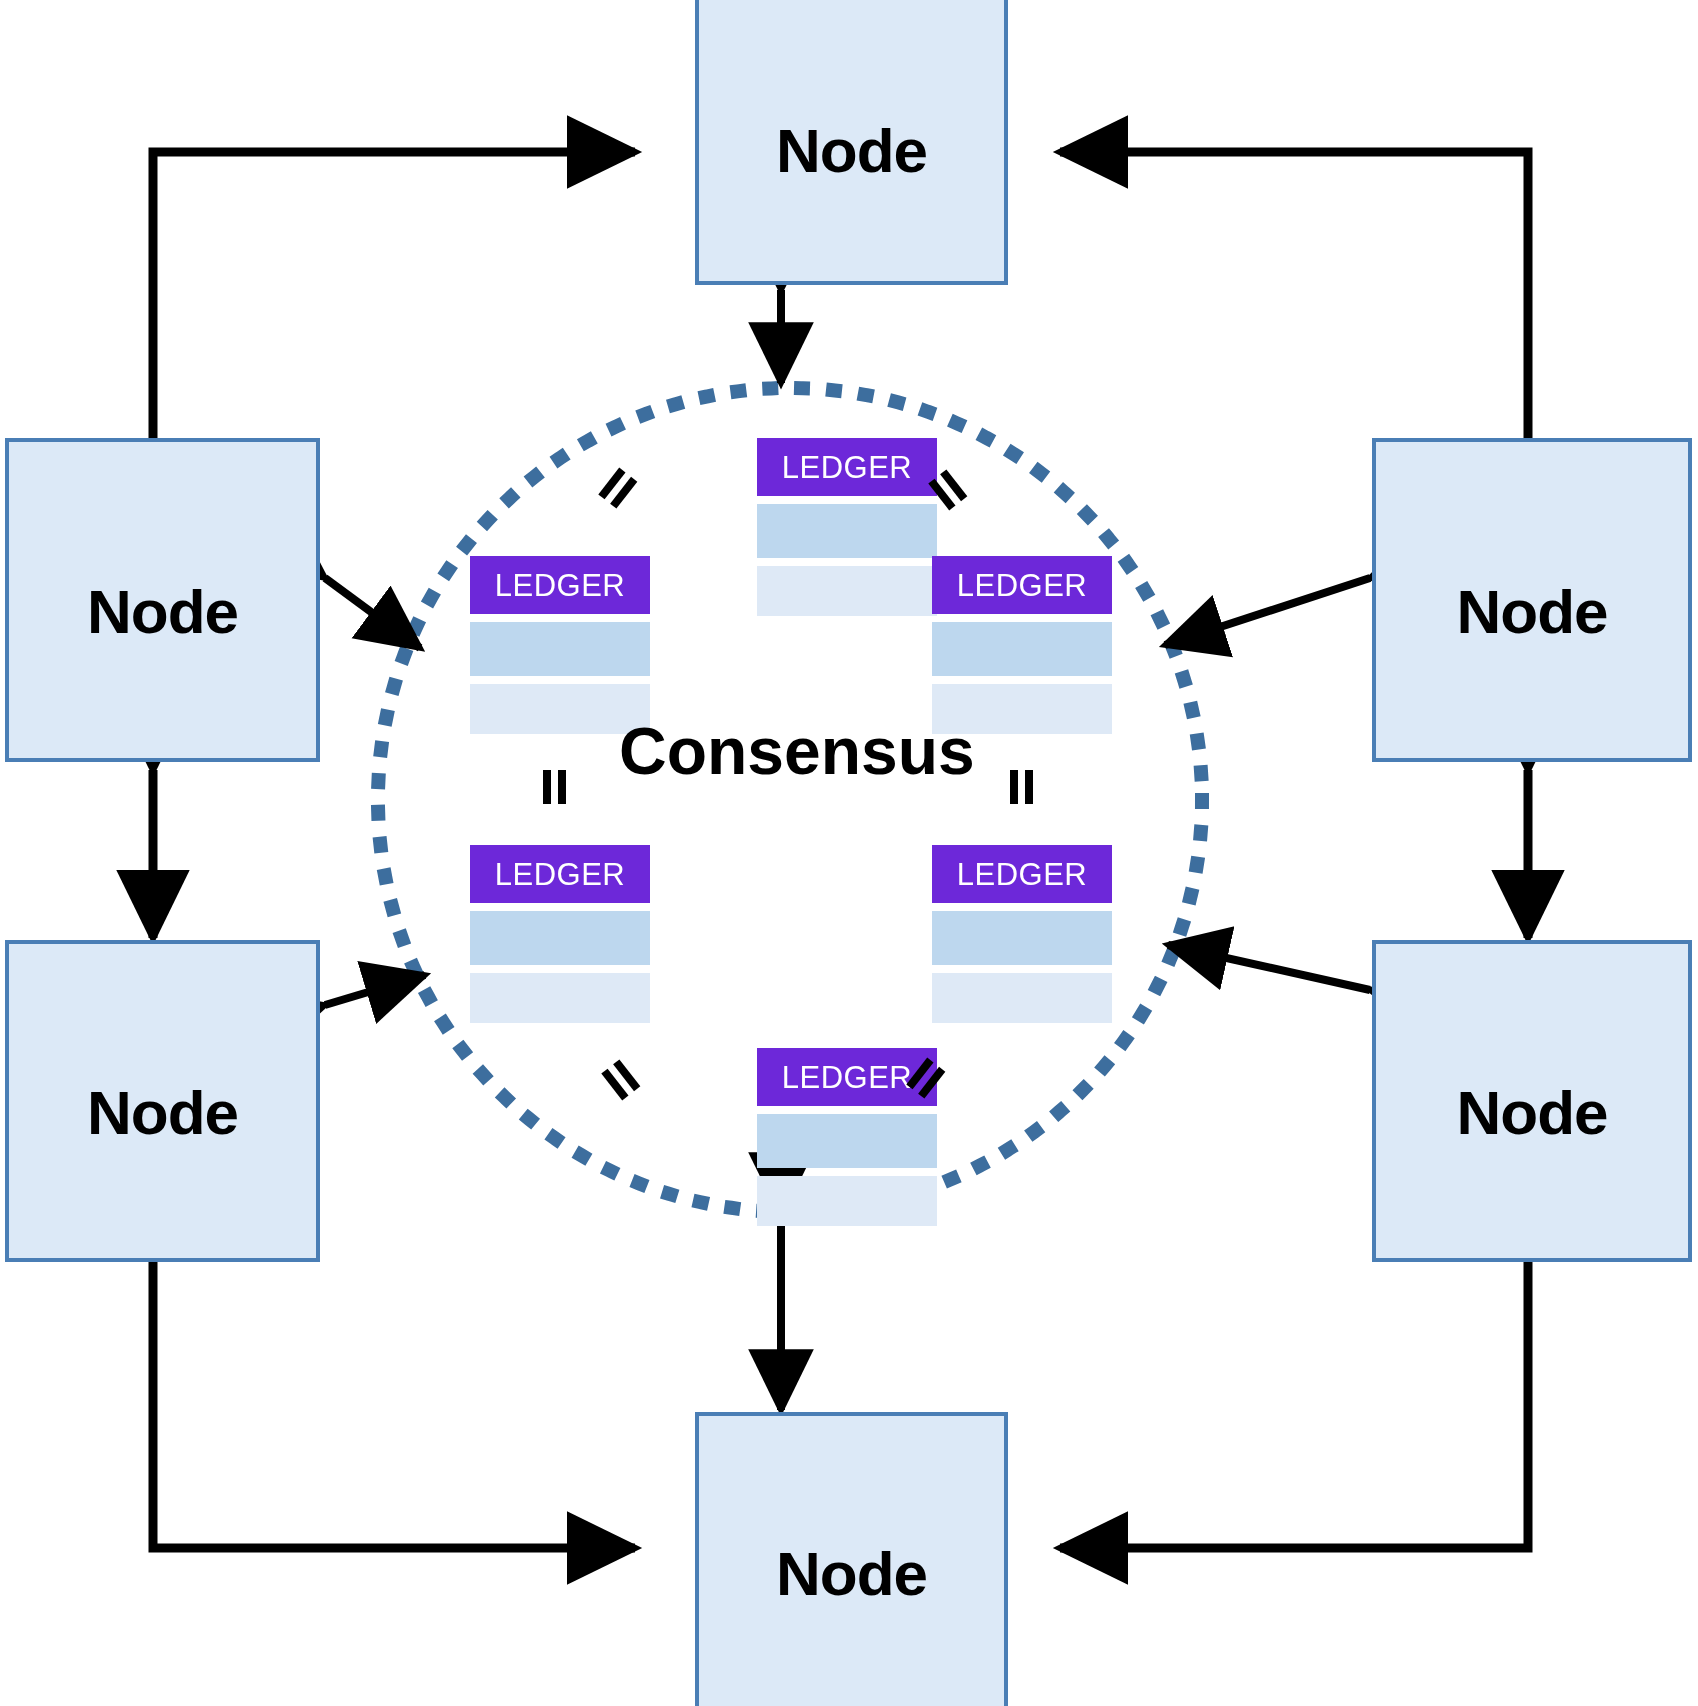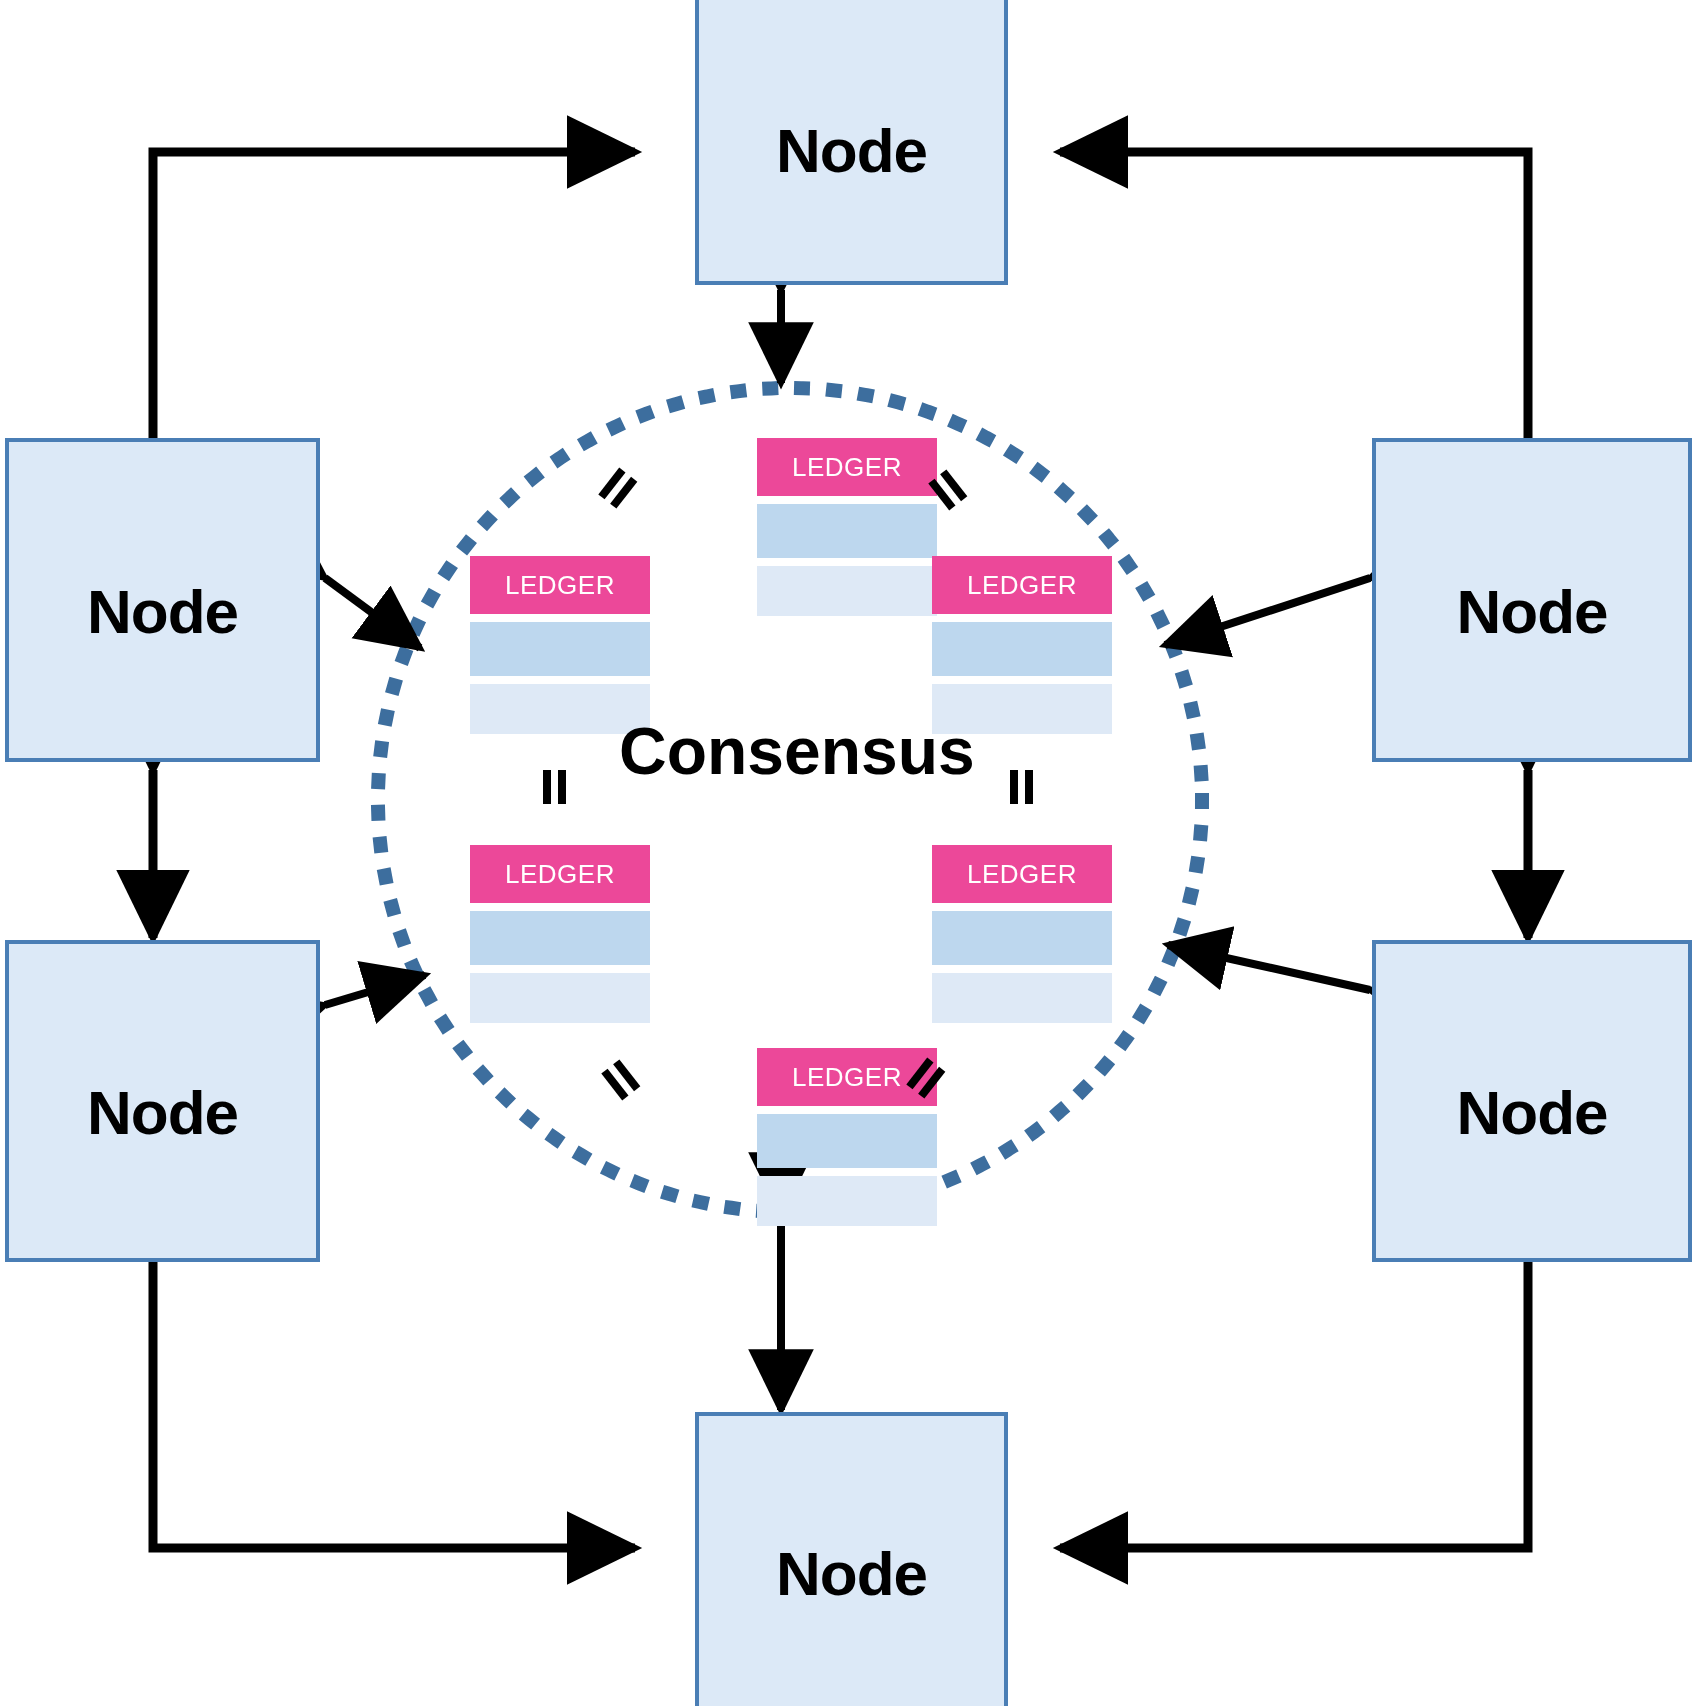--- a/index.html
+++ b/index.html
@@ -19,25 +19,25 @@
     font-weight:700;
     font-size:62px;
     color:#000000;
     letter-spacing:-1px;
     line-height:1;
     margin-top:24px;
   }
 
   .ledger{position:absolute;}
   .ledger-head{
-    background:#ec4899;
+    background:#6d28d9;
     color:#ffffff;
     font-family:"Liberation Sans", sans-serif;
     font-weight:400;
-    font-size:26px;
+    font-size:31px;
     line-height:1;
     display:flex;align-items:center;justify-content:center;
     box-sizing:border-box;
     letter-spacing:0.5px;
   }
   .ledger-row{box-sizing:border-box;}
   .ledger-row.r1{background:#bdd7ee;}
   .ledger-row.r2{background:#dee9f6;}
   .ledger-gap{height:8px;}
 

